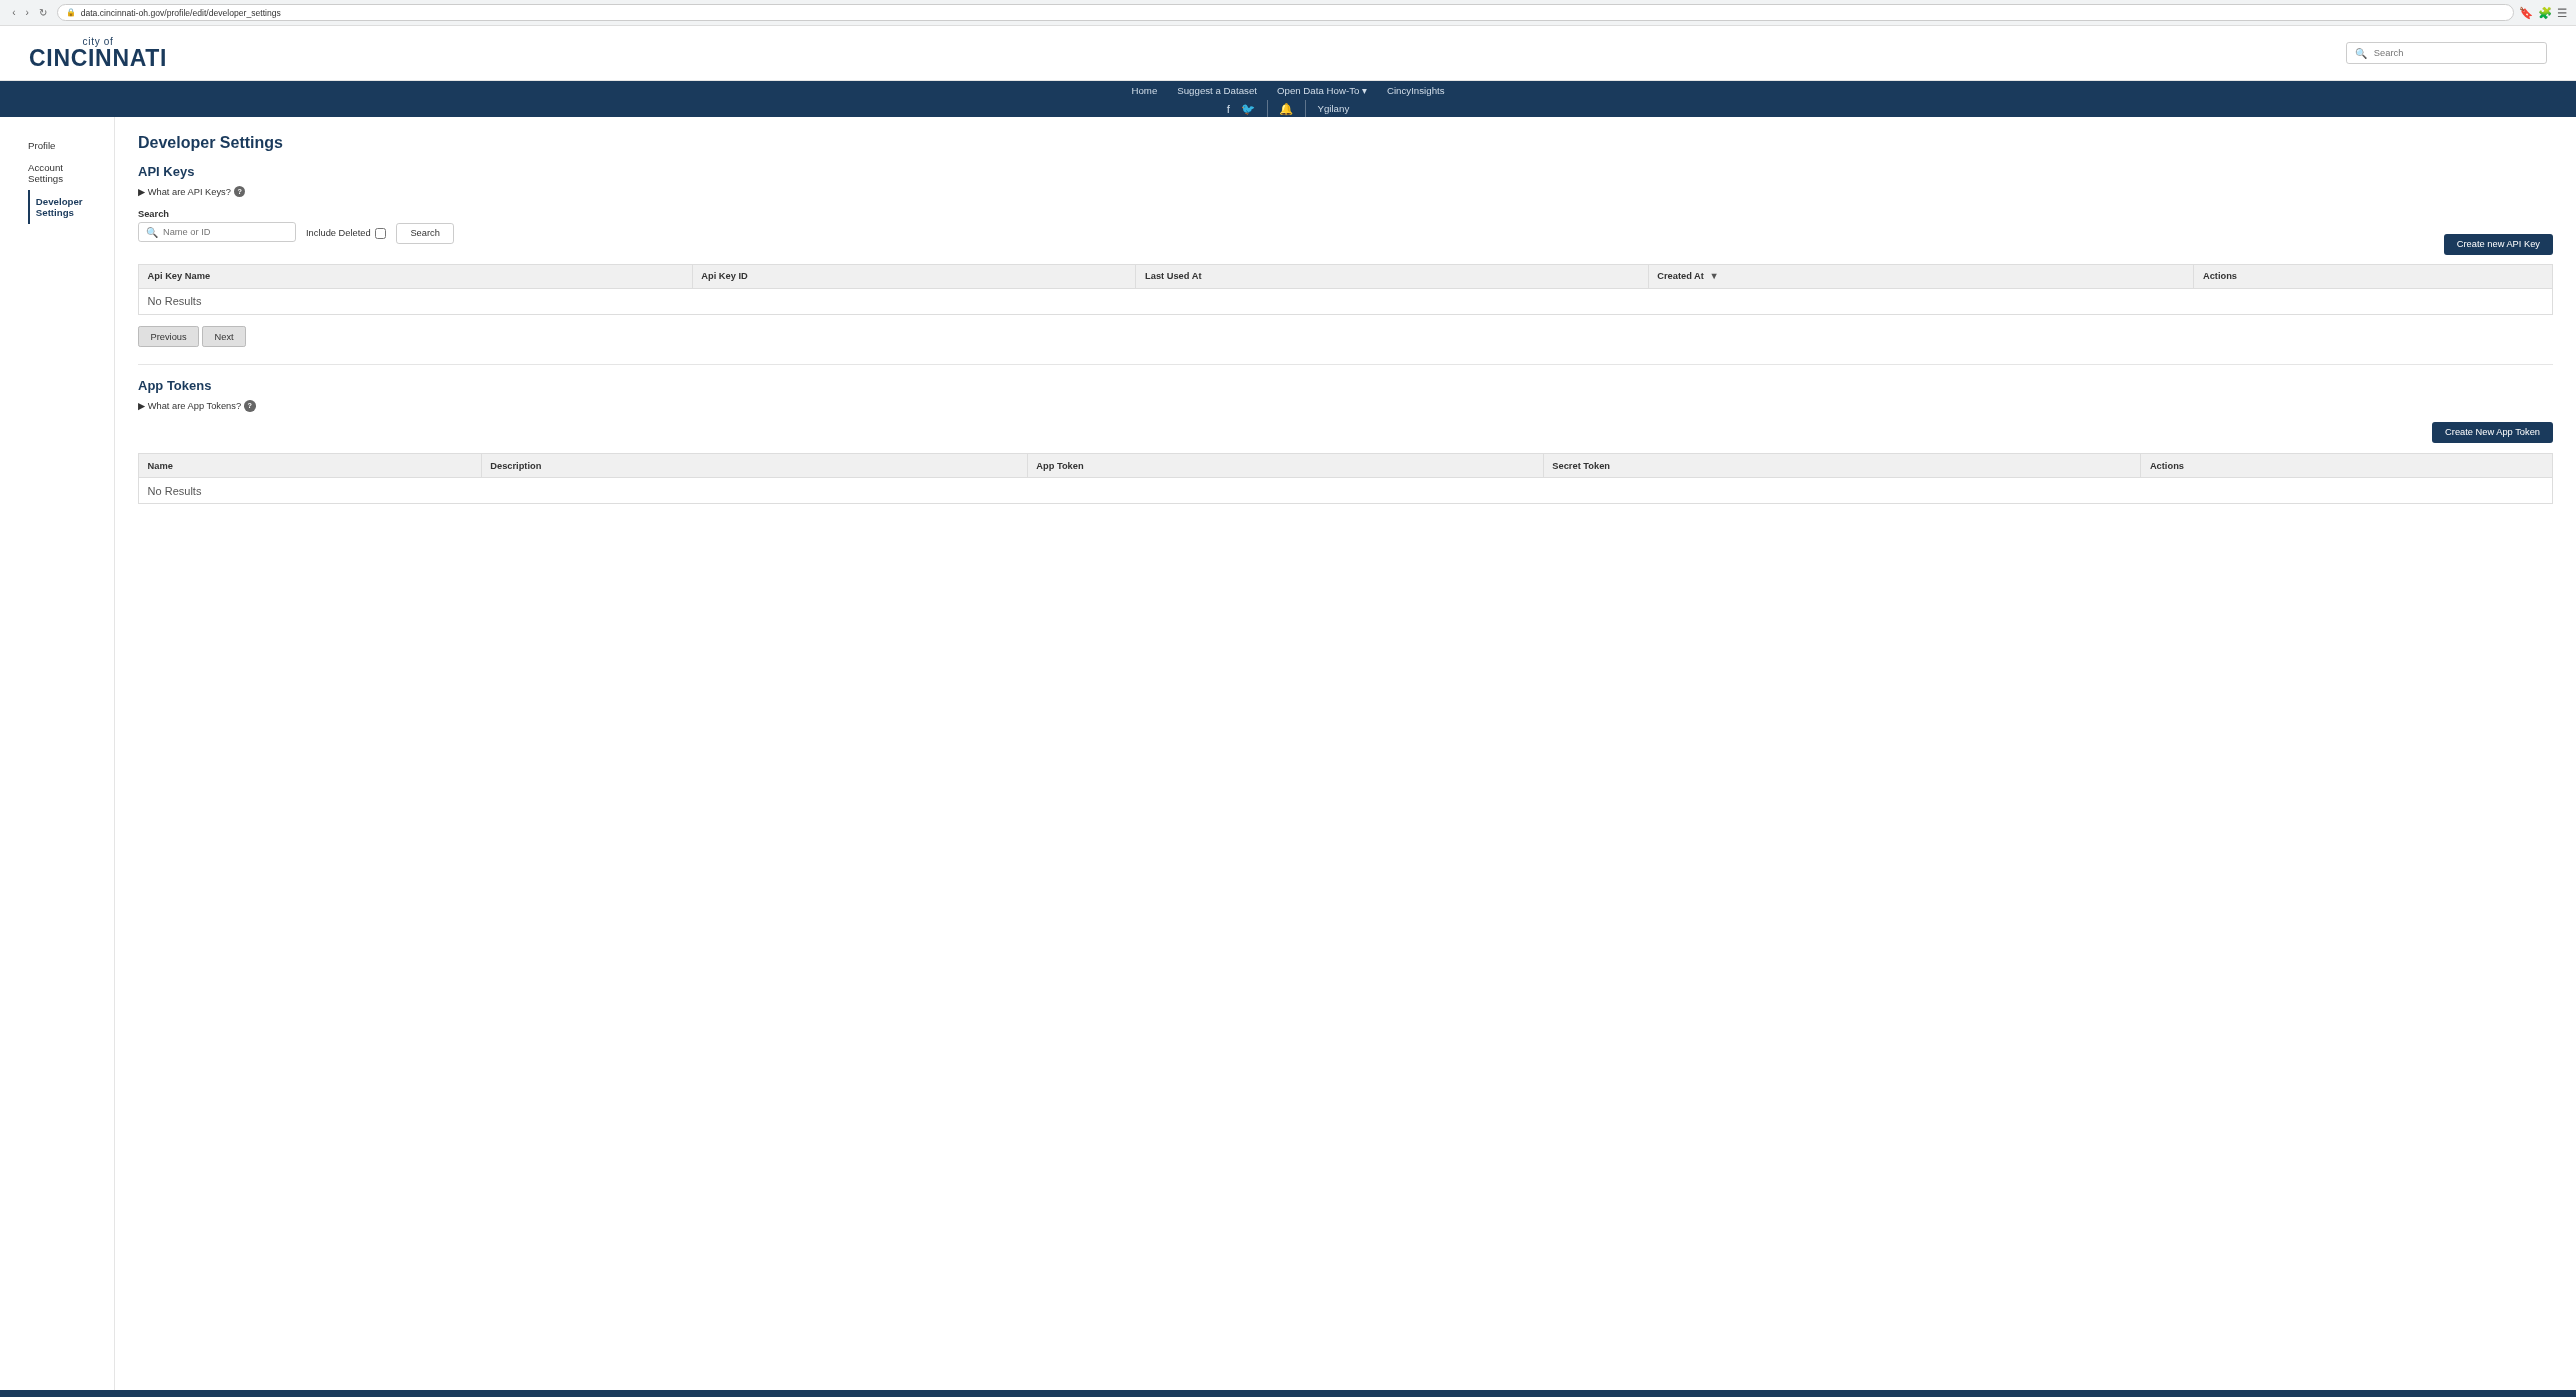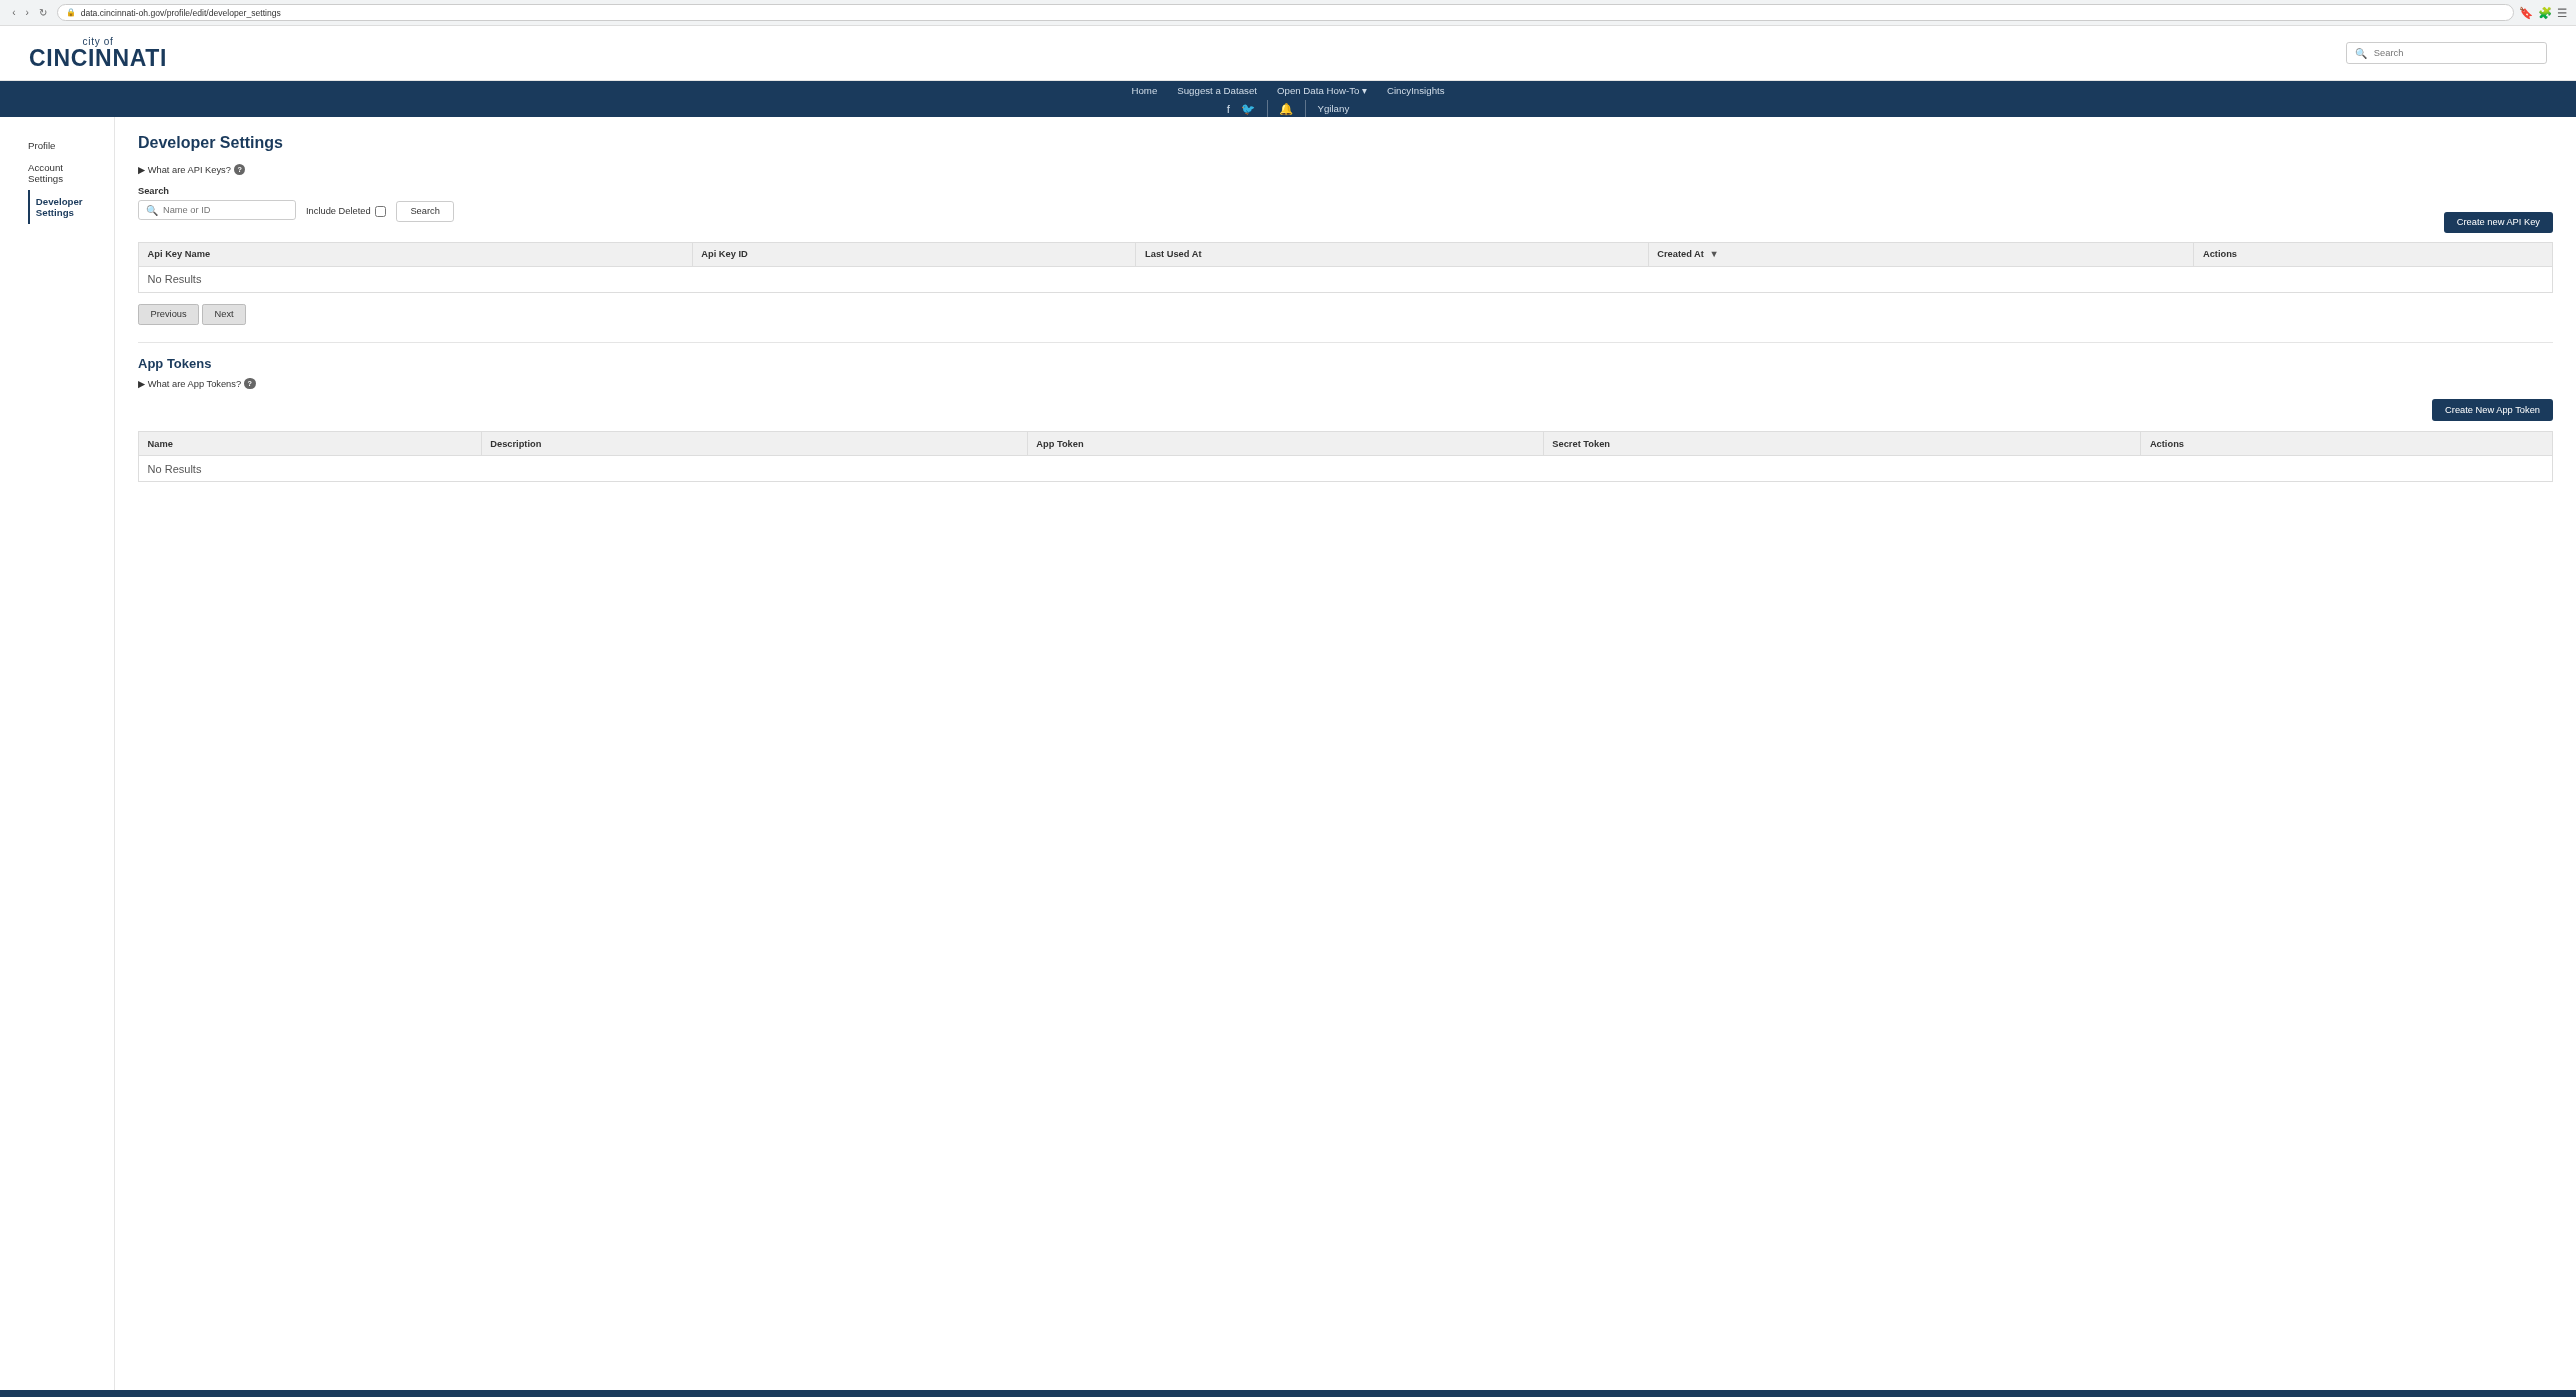--- a/index.html
+++ b/index.html
@@ -316,20 +316,21 @@
     <a class="sidebar-item">Profile</a>
     <a class="sidebar-item">Account Settings</a>
     <a class="sidebar-item active">Developer Settings</a>
   </aside>
 
   <main class="main-content">
 
     <h1 class="page-title">Developer Settings</h1>
 
     <section>
+      <h2 class="section-title">API Keys</h2>
 
       <div class="collapsible-link">
         <span>▶ What are API Keys?</span>
         <span class="help-icon">?</span>
       </div>
 
       <div class="search-and-create">
         <div class="search-row">
           <div class="search-input-wrap">
             <div class="search-label">Search</div>

